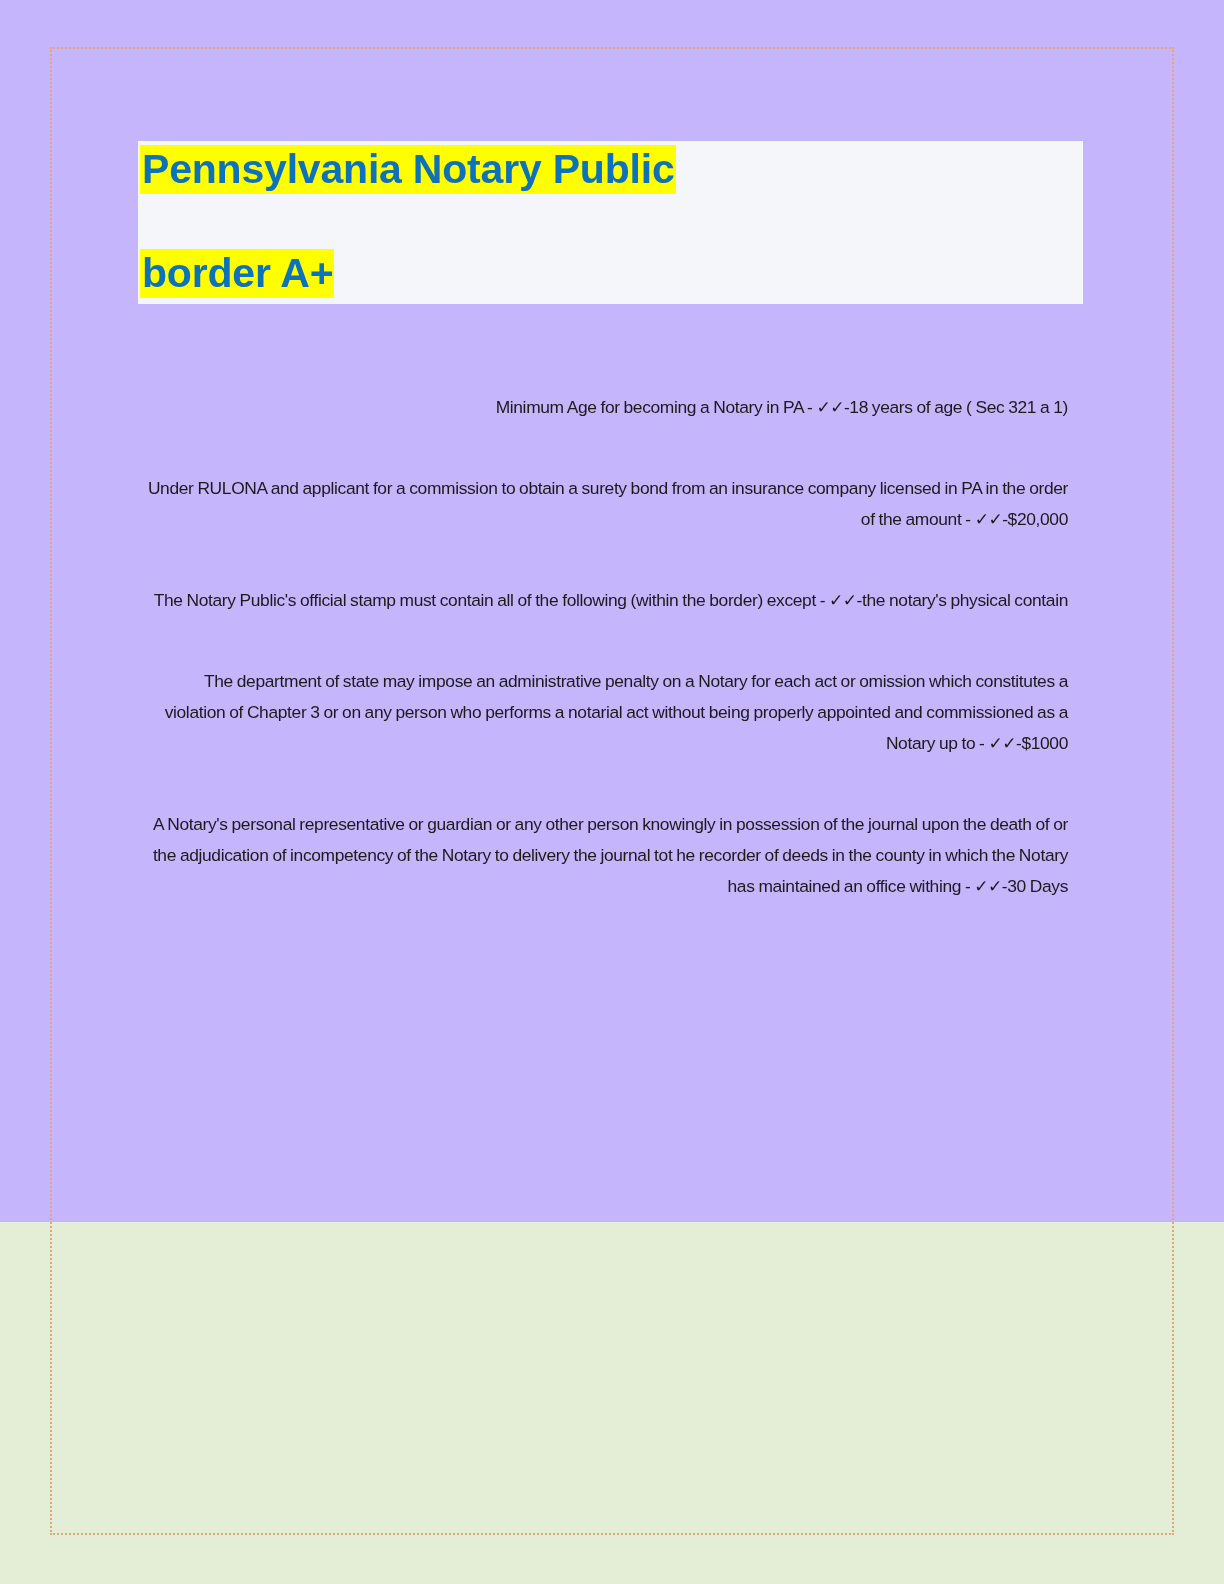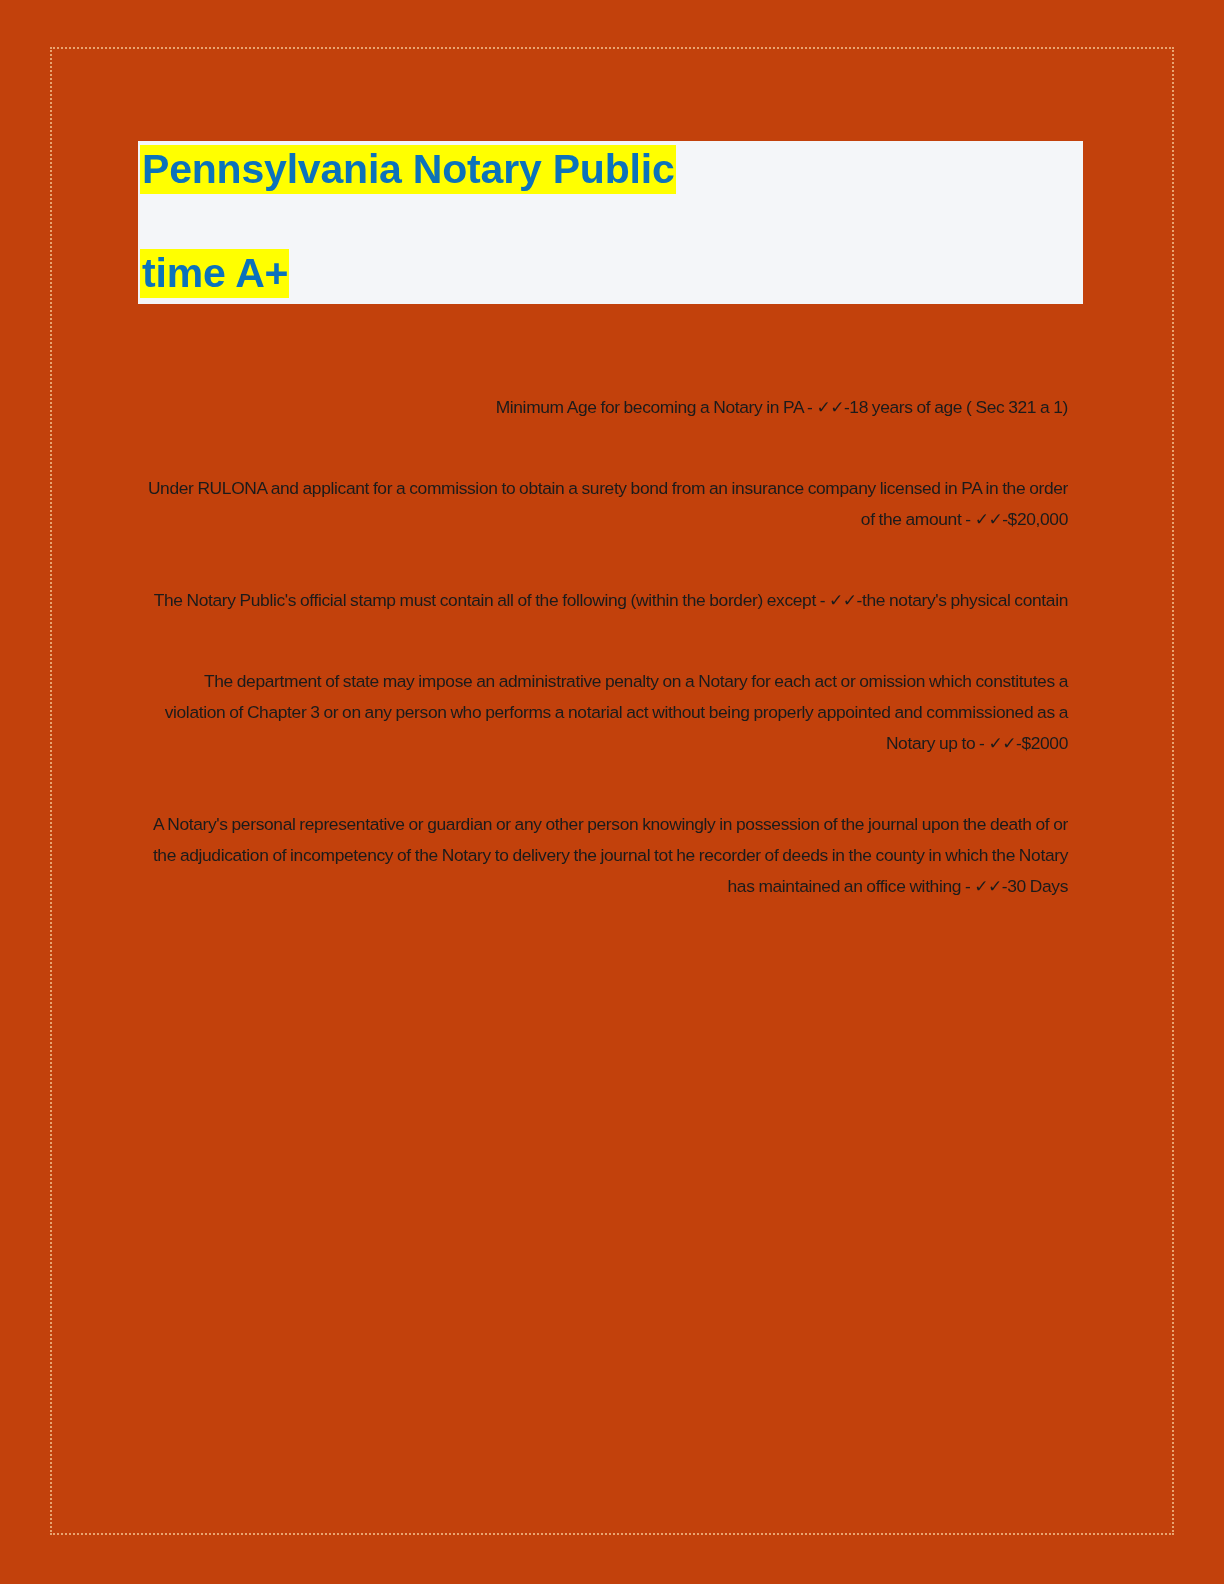--- a/index.html
+++ b/index.html
@@ -10,22 +10,22 @@
     width: 1224px;
     height: 1584px;
     background: #e4eed6;
     font-family: "Liberation Sans", sans-serif;
     -webkit-font-smoothing: antialiased;
   }
 
   #page {
     position: relative;
     width: 1224px;
-    height: 1584px;
-    background: #c2410c;
+    height: 1222px;
+    background: #c4b5fd;
     box-sizing: border-box;
   }
 
   
   #page-border {
     position: absolute;
     left: 50px;
     top: 47px;
     width: 1124px;
     height: 1488px;
@@ -96,24 +96,24 @@
 
 <div id="page">
 
   <div id="page-border"></div>
 
   <div id="title-block"></div>
 
   <h1 id="doc-title">
     <span class="hl">Pennsylvania Notary Public</span><br>
     <br>
-    <span class="hl">time A+</span>
+    <span class="hl">border A+</span>
   </h1>
 
   <div id="content">
       <p class="qa-item"><span>Minimum Age for becoming a Notary in PA - </span><span class="chk">✓✓</span><span>-18 years of age ( Sec 321 a 1)</span></p>
       <p class="qa-item"><span>Under RULONA and applicant for a commission to obtain a surety bond from an insurance company licensed in PA in the order of the amount - </span><span class="chk">✓✓</span><span>-$20,000</span></p>
       <p class="qa-item"><span>The Notary Public's official stamp must contain all of the following (within the border) except - </span><span class="chk">✓✓</span><span>-the notary's physical contain</span></p>
-      <p class="qa-item"><span>The department of state may impose an administrative penalty on a Notary for each act or omission which constitutes a violation of Chapter 3 or on any person who performs a notarial act without being properly appointed and commissioned as a Notary up to - </span><span class="chk">✓✓</span><span>-$2000</span></p>
+      <p class="qa-item"><span>The department of state may impose an administrative penalty on a Notary for each act or omission which constitutes a violation of Chapter 3 or on any person who performs a notarial act without being properly appointed and commissioned as a Notary up to - </span><span class="chk">✓✓</span><span>-$1000</span></p>
       <p class="qa-item"><span>A Notary's personal representative or guardian or any other person knowingly in possession of the journal upon the death of or the adjudication of incompetency of the Notary to delivery the journal tot he recorder of deeds in the county in which the Notary has maintained an office withing - </span><span class="chk">✓✓</span><span>-30 Days</span></p>
     </div>
 
 </div>
 
 </body></html>

